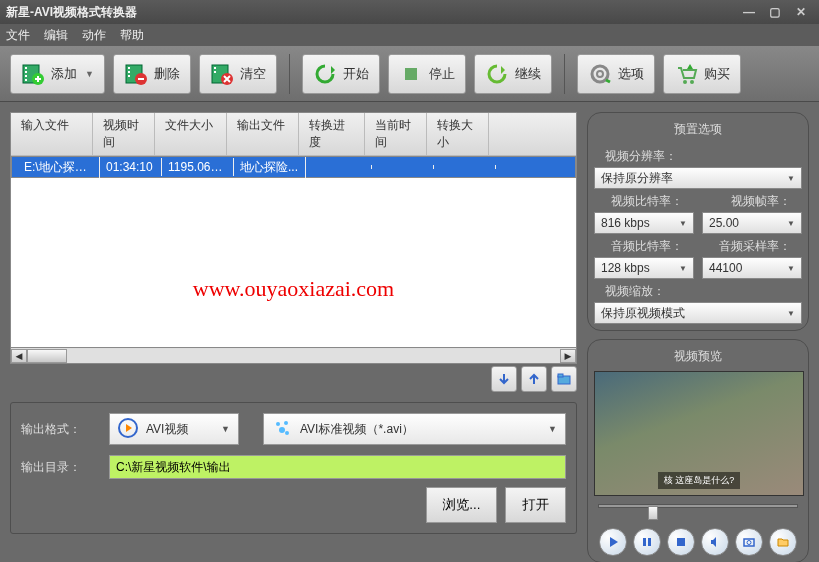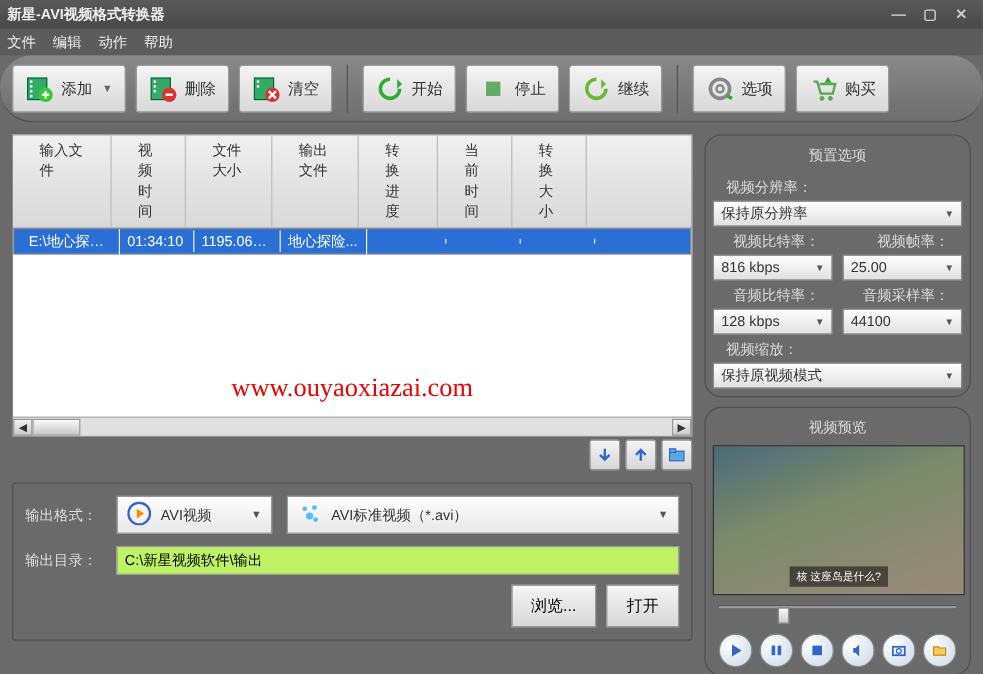--- a/index.html
+++ b/index.html
@@ -5,53 +5,53 @@
 * { box-sizing: border-box; margin: 0; padding: 0; font-family: "Microsoft YaHei", Arial, sans-serif; }
 body { background: #6a6a6a; width: 819px; height: 562px; overflow: hidden; font-size: 12px; color: #333; }
 
 .titlebar { height: 24px; background: linear-gradient(#5a5a5a,#484848); display: flex; align-items: center; padding: 0 6px; color: #eee; font-weight: bold; }
 .titlebar .spacer { flex: 1; }
 .titlebar .winbtn { width: 24px; height: 18px; margin-left: 2px; display: flex; align-items: center; justify-content: center; color: #ccc; cursor: pointer; }
 
 .menubar { height: 22px; background: #5c5c5c; display: flex; align-items: center; padding: 0 6px; color: #eee; gap: 14px; }
 .menubar span { cursor: pointer; }
 
-.toolbar { height: 56px; background: linear-gradient(#888,#6e6e6e); display: flex; align-items: center; padding: 0 10px; gap: 8px; border-bottom: 1px solid #4a4a4a; border-radius: 27px; }
+.toolbar { height: 56px; background: linear-gradient(#888,#6e6e6e); display: flex; align-items: center; padding: 0 10px; gap: 8px; border-bottom: 1px solid #4a4a4a; }
 .toolbar .sep { width: 1px; height: 40px; background: #555; margin: 0 4px; }
 .tbtn { height: 40px; padding: 0 10px; background: linear-gradient(#f4f4f4,#d8d8d8); border: 1px solid #999; border-radius: 3px; display: flex; align-items: center; gap: 6px; cursor: pointer; font-size: 13px; color: #333; }
 .tbtn .dd { font-size: 9px; color: #666; margin-left: 2px; }
 .ticon { width: 24px; height: 24px; display: inline-block; }
 .ticon svg { width: 24px; height: 24px; }
 
 .main { display: flex; padding: 10px; gap: 10px; height: 460px; }
 .leftcol { flex: 1; display: flex; flex-direction: column; gap: 10px; }
 .rightcol { width: 222px; display: flex; flex-direction: column; gap: 8px; }
 
 .panel { background: #6a6a6a; border: 1px solid #4e4e4e; border-radius: 14px; padding: 6px; }
 .panel-title { background: #6a6a6a; text-align: center; color: #ddd; font-size: 12px; padding: 2px 0 6px; }
 
 .grid { background: #fff; border: 1px solid #888; height: 236px; display: flex; flex-direction: column; }
 .ghead { display: flex; background: linear-gradient(#f0f0f0,#d8d8d8); border-bottom: 1px solid #bbb; }
-.ghead .gc { padding: 4px 22px; border-right: 1px solid #bbb; font-size: 12px; color: #333; }
+.ghead .gc { padding: 4px 10px; border-right: 1px solid #bbb; font-size: 12px; color: #333; }
 .gbody { flex: 1; overflow: hidden; background: #fff; position: relative; }
 .grow { display: flex; height: 20px; }
 .grow.sel { background: #2a6fd6; color: #fff; }
 .grow .gc { padding: 2px 6px; border-right: 1px solid #eee; white-space: nowrap; overflow: hidden; text-overflow: ellipsis; font-size: 12px; }
 .watermark { position: absolute; top: 120px; left: 50%; transform: translateX(-50%); color: #e00; font-size: 22px; font-family: Georgia, serif; pointer-events: none; }
 
 .gscroll { height: 16px; background: #ddd; border: 1px solid #888; border-top: none; display: flex; align-items: center; }
 .gscroll .arrow { width: 16px; height: 14px; background: linear-gradient(#f0f0f0,#ccc); border: 1px solid #999; display: flex; align-items: center; justify-content: center; font-size: 9px; cursor: pointer; }
 .gscroll .track { flex: 1; height: 14px; background: #e0e0e0; position: relative; }
 .gscroll .thumb { position: absolute; left: 0; top: 0; width: 40px; height: 14px; background: linear-gradient(#f8f8f8,#c8c8c8); border: 1px solid #999; }
 
 .rowbtns { display: flex; justify-content: flex-end; gap: 4px; margin-top: 2px; }
 .sqbtn { width: 26px; height: 26px; background: linear-gradient(#f4f4f4,#d8d8d8); border: 1px solid #999; border-radius: 3px; display: flex; align-items: center; justify-content: center; cursor: pointer; }
 
 .outbox { background: #6a6a6a; border: 1px solid #4e4e4e; border-radius: 3px; padding: 10px; }
-.outrow { display: flex; align-items: center; gap: 12px; margin-bottom: 10px; }
+.outrow { display: flex; align-items: center; gap: 24px; margin-bottom: 10px; }
 .outrow .lbl { color: #ddd; width: 64px; }
 .combo { flex: 1; height: 32px; background: linear-gradient(#fefefe,#e8e8e8); border: 1px solid #999; display: flex; align-items: center; padding: 0 8px; gap: 8px; cursor: pointer; }
 .combo .dd { margin-left: auto; font-size: 9px; color: #555; }
 .pathin { flex: 1; height: 24px; background: #bef264; border: 1px solid #999; padding: 0 6px; font-size: 12px; }
 .btn { height: 36px; padding: 0 16px; background: linear-gradient(#f4f4f4,#d8d8d8); border: 1px solid #999; cursor: pointer; }
 .outbtns { display: flex; justify-content: flex-end; gap: 8px; margin-top: 8px; }
 
 .setlbl { color: #ddd; font-size: 12px; margin: 4px 11px 2px; }
 .sel { width: 100%; height: 22px; background: linear-gradient(#fefefe,#e0e0e0); border: 1px solid #888; display: flex; align-items: center; padding: 0 6px; cursor: pointer; font-size: 12px; }
 .sel .dd { margin-left: auto; font-size: 8px; color: #555; }

